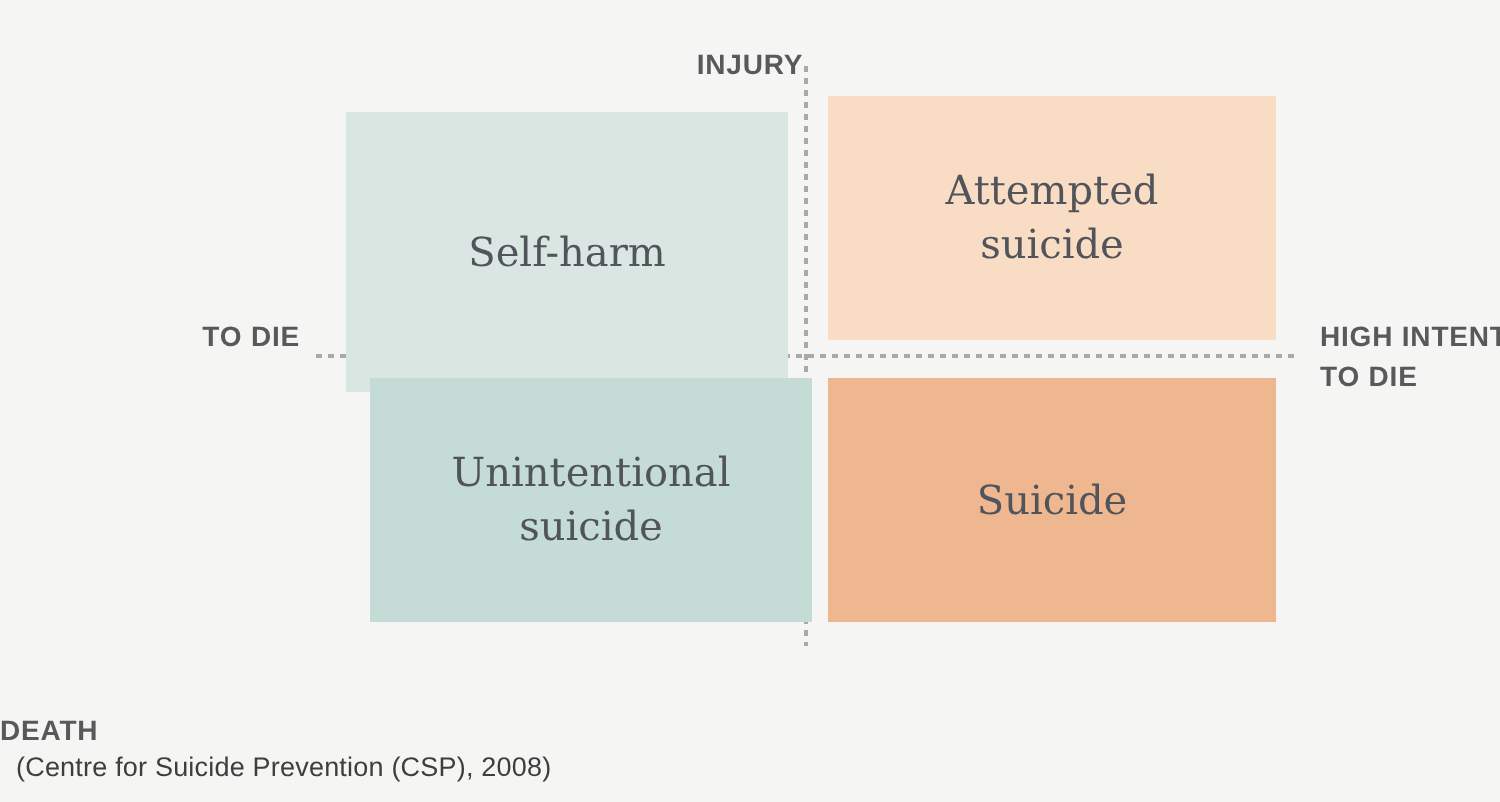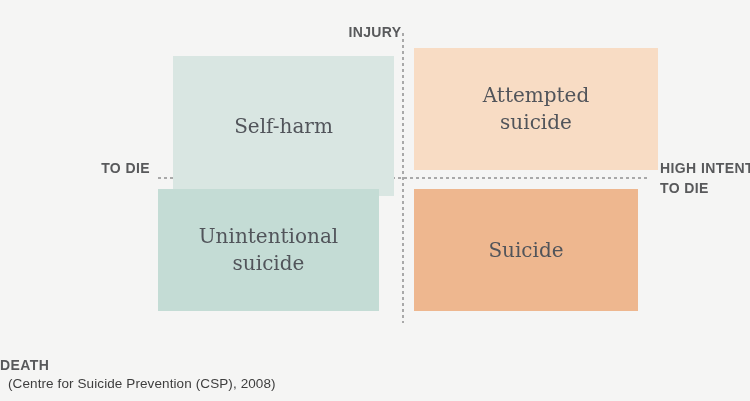--- a/index.html
+++ b/index.html
@@ -48,22 +48,22 @@
     flex-direction: column;
     align-items: center;
     justify-content: center;
     font-family: "DejaVu Serif", "Liberation Serif", serif;
     font-size: 20px;
     color: var(--quadrant-text, #51545a);
     text-align: center;
     line-height: 27px;
   }
   .q-tl { left: 173px; top: 56px;  width: 221px; height: 140px; background: var(--quadrant-top-left, #d9e6e2); align-items: center; }
-  .q-tr { left: 414px; top: 48px;  width: 244px; height: 122px; background: var(--quadrant-top-right, #f8dcc4); }
-  .q-bl { left: 158px; top: 189px; width: 221px; height: 122px; background: var(--quadrant-bottom-left, #c4dcd5); }
+  .q-tr { left: 414px; top: 48px;  width: 224px; height: 122px; background: var(--quadrant-top-right, #f8dcc4); }
+  .q-bl { left: 185px; top: 189px; width: 221px; height: 122px; background: var(--quadrant-bottom-left, #c4dcd5); }
   .q-br { left: 414px; top: 189px; width: 224px; height: 122px; background: var(--quadrant-bottom-right, #eeb78f); }
   .q-line { display: block; }
 
   
   .axis-cap {
     position: absolute;
     font-weight: bold;
     font-size: 14px;
     letter-spacing: 0.4px;
     color: var(--axis-text, #58595b);

